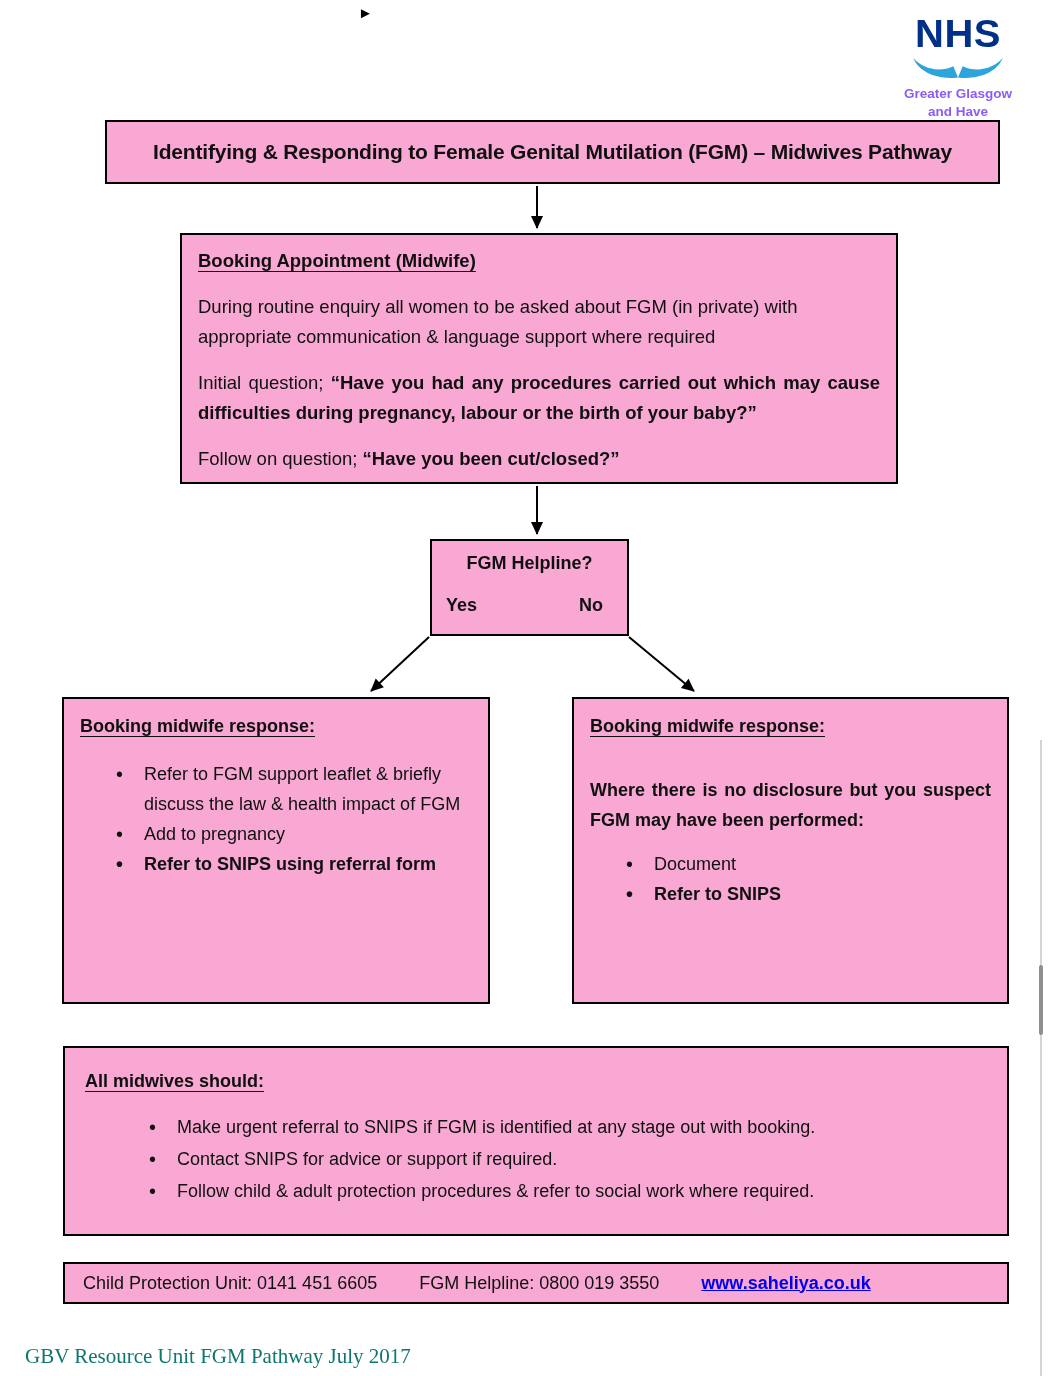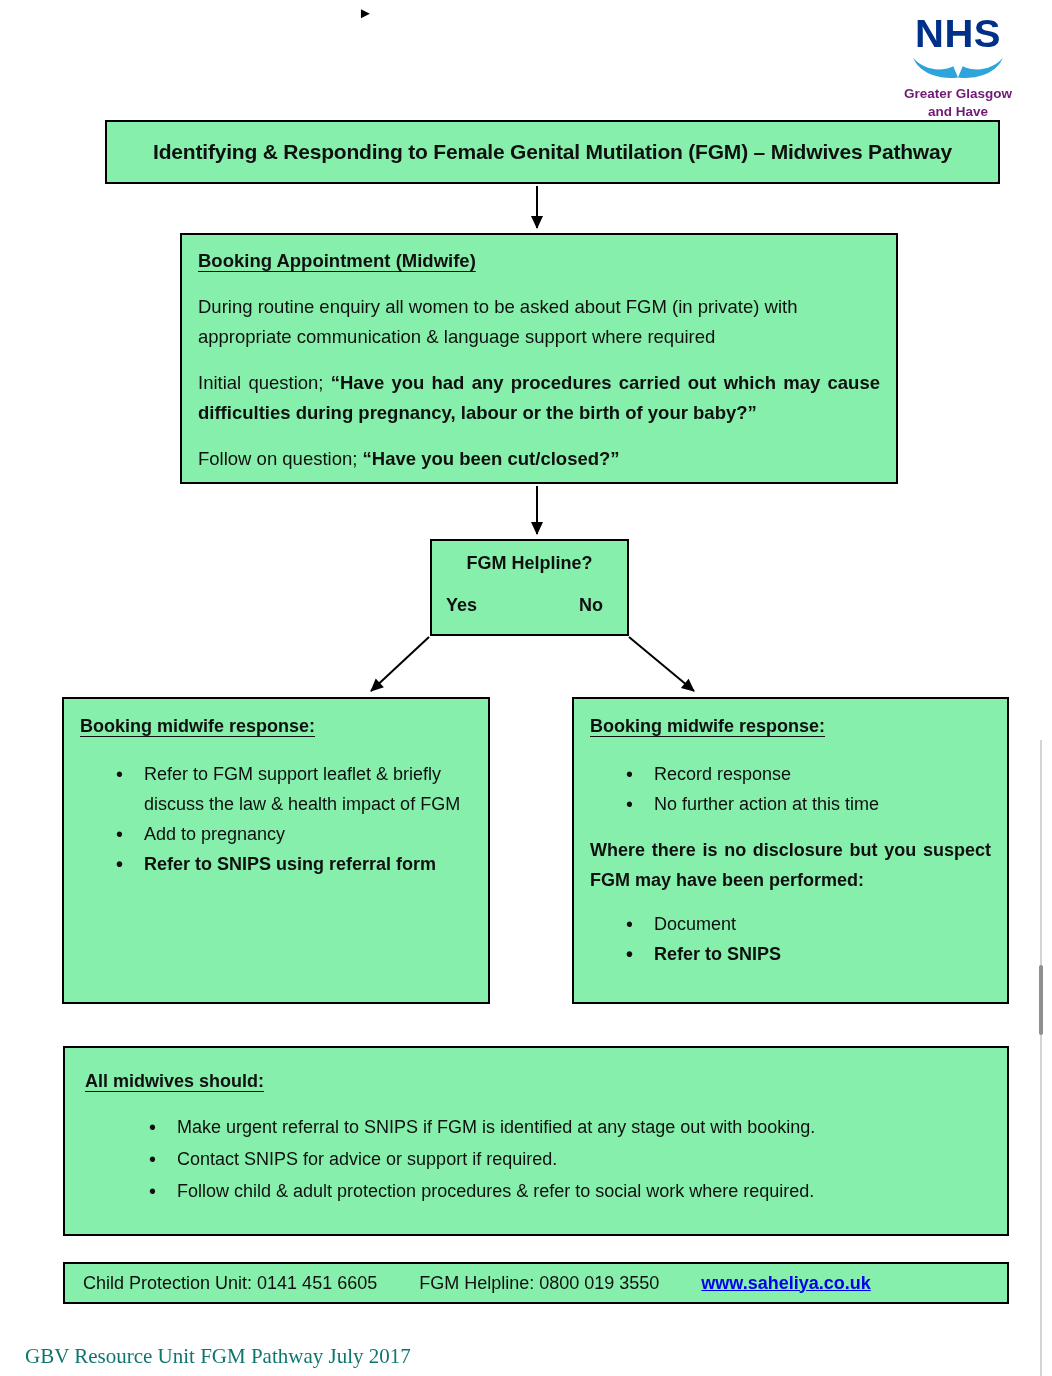--- a/index.html
+++ b/index.html
@@ -9,21 +9,21 @@
     width: 1052px;
     height: 1376px;
     background: #ffffff;
     font-family: "Liberation Sans", sans-serif;
     color: #101010;
     overflow: hidden;
   }
   .box {
     position: absolute;
     border: 2px solid #000;
-    background: #86efac;
+    background: #f9a8d4;
   }
   .hd {
     font-weight: bold;
     text-decoration: underline;
     text-underline-offset: 4px;
   }
   
   .cursor-glyph {
     position: absolute; left: 358px; top: 4px;
     font-size: 15px; color: #000;
@@ -33,21 +33,21 @@
     position: absolute; left: 900px; top: 14px; width: 116px;
     text-align: center; line-height: 1;
   }
   .logo-nhs {
     font-weight: bold; font-size: 40px; letter-spacing: 0.5px;
     color: #003087;
     transform: scaleY(0.95);
   }
   .logo-wings { margin: 1px auto 2px auto; display: block; }
   .logo-org {
-    color: #701a75; font-weight: bold; font-size: 13.5px; line-height: 1.3;
+    color: #8b5cf6; font-weight: bold; font-size: 13.5px; line-height: 1.3;
   }
   
   .title-box {
     left: 105px; top: 120px; width: 895px; height: 64px;
     display: flex; align-items: center; justify-content: center;
     font-weight: bold; font-size: 21px; letter-spacing: -0.2px;
     text-align: center;
   }
   
   .booking-box {
@@ -161,24 +161,20 @@
     <span class="hd">Booking midwife response:</span>
     <ul class="blist">
       <li>Refer to FGM support leaflet &amp; briefly discuss the law &amp; health impact of FGM</li>
       <li>Add to pregnancy</li>
       <li class="b">Refer to SNIPS using referral form</li>
     </ul>
   </div>
 
   <div class="box resp-box no-box">
     <span class="hd">Booking midwife response:</span>
-    <ul class="blist">
-      <li>Record response</li>
-      <li>No further action at this time</li>
-    </ul>
     <div class="suspect-note">Where there is no disclosure but you suspect FGM may have been performed:</div>
     <ul class="blist">
       <li>Document</li>
       <li class="b">Refer to SNIPS</li>
     </ul>
   </div>
 
   <div class="box all-box">
     <span class="hd">All midwives should:</span>
     <ul class="blist">

